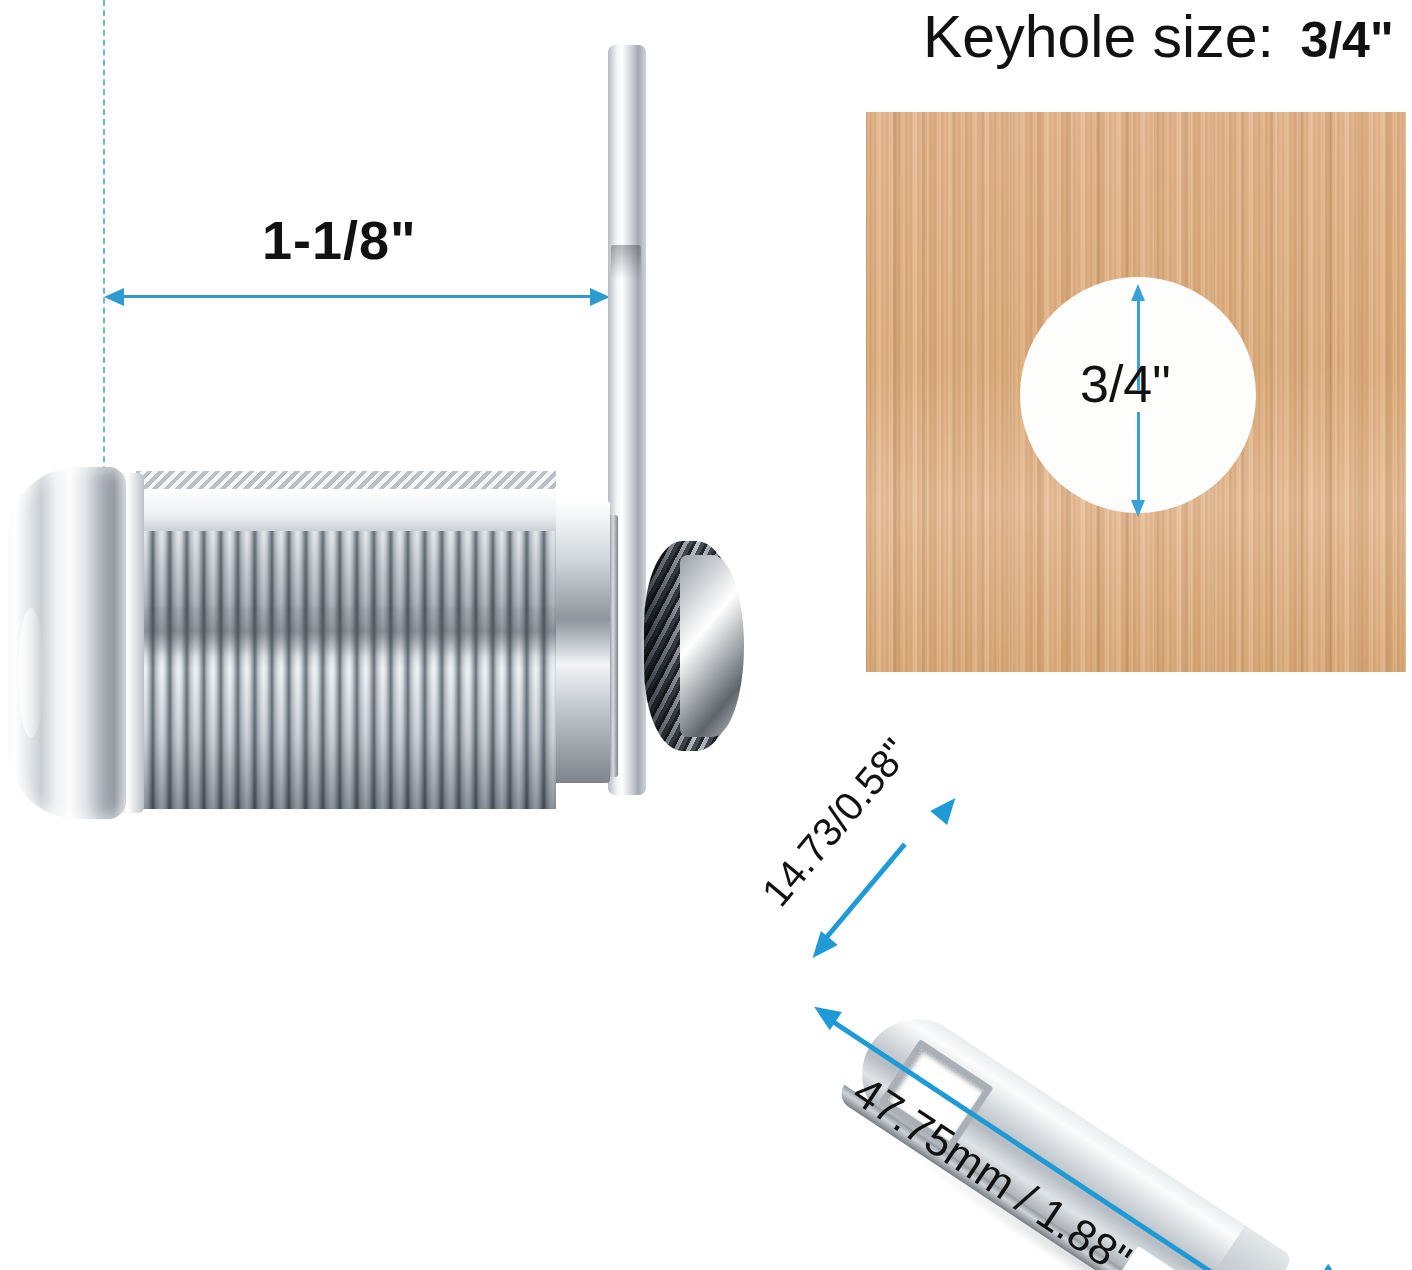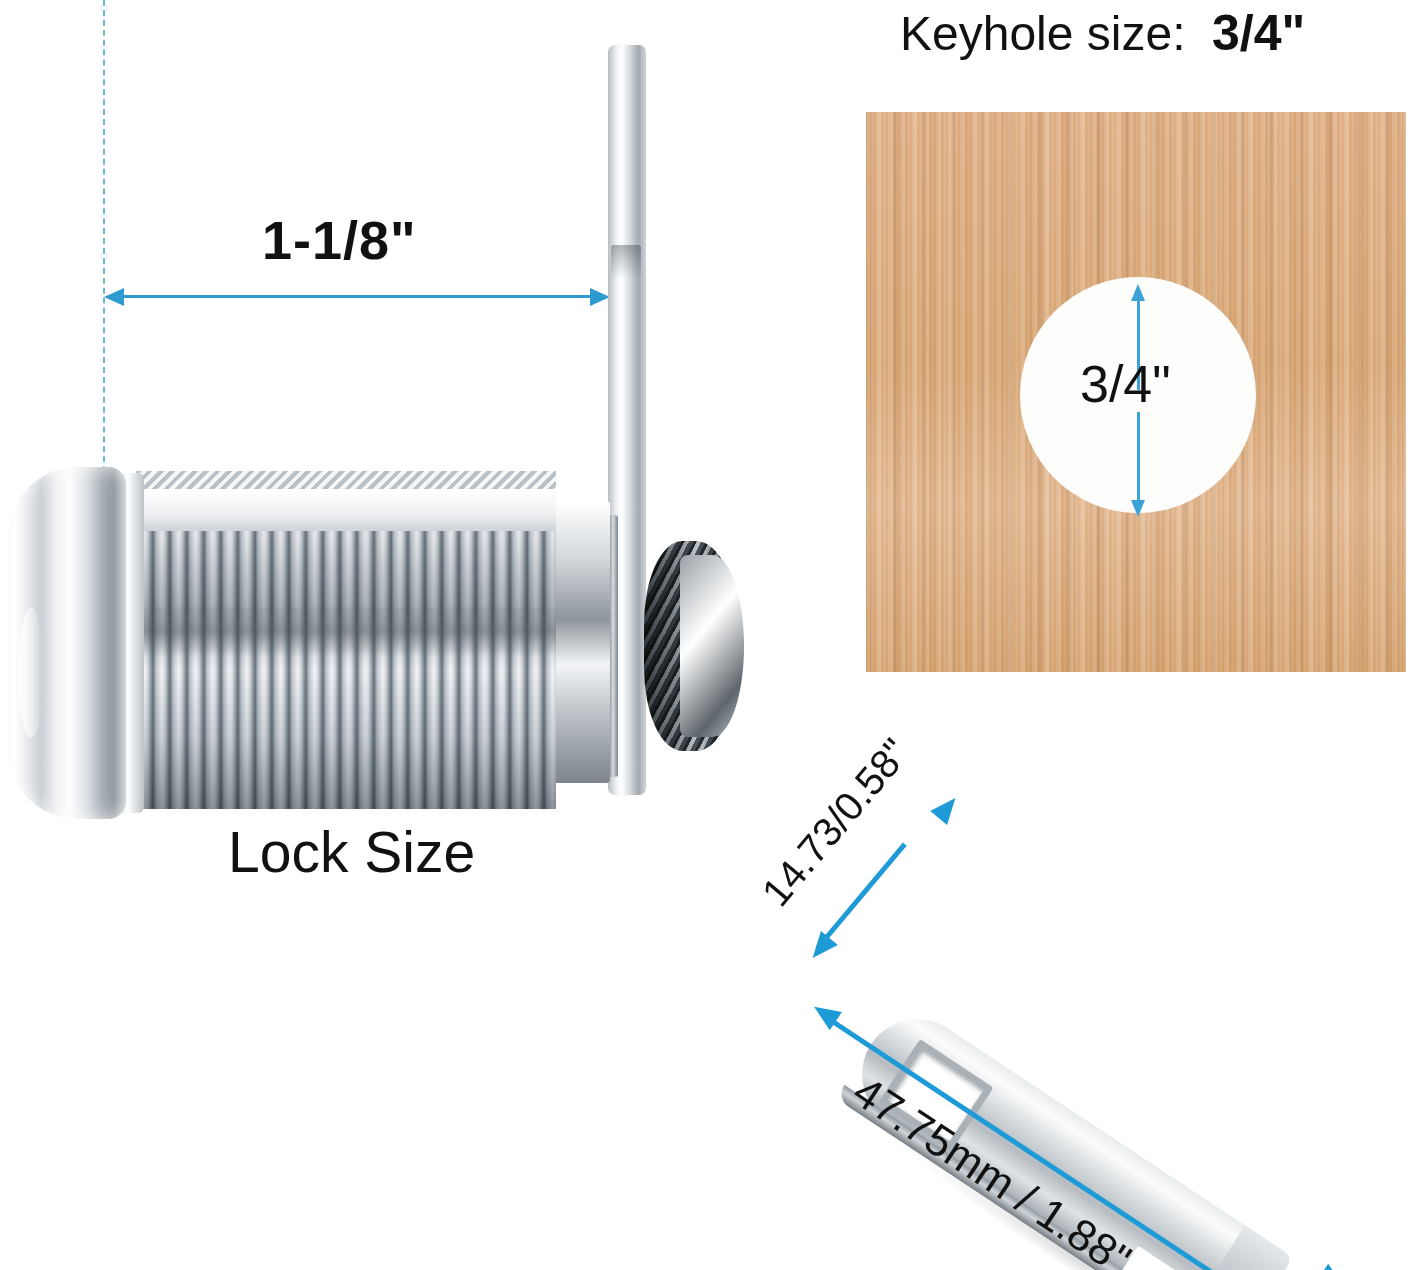--- a/index.html
+++ b/index.html
@@ -168,24 +168,23 @@
     <div class="lock-washer"></div>
     <div class="lock-nut"></div>
     <div class="lock-thread"></div>
     <div class="lock-saw"></div>
     <div class="lock-band"></div>
     <div class="lock-shade"></div>
     <div class="lock-collar"></div>
     <div class="lock-cap"></div>
   </div>
 
-  <div class="lbl" style="left:228px;top:824px;font-size:57px;">Lock Size</div>
 
   <div style="position:absolute;left:900px;top:8px;">
-    <span class="lbl" style="position:relative;font-size:48px;">Keyhole size:</span>
+    <span class="lbl" style="position:relative;font-size:59px;margin-left:23px;">Keyhole size:</span>
     <span class="lbl bold" style="position:relative;font-size:50px;margin-left:22px;">3/4"</span>
   </div>
 
   <div class="wood">
     <div class="wood-dark"></div>
   </div>
 
   <div class="keyhole"></div>
 
   <div>

